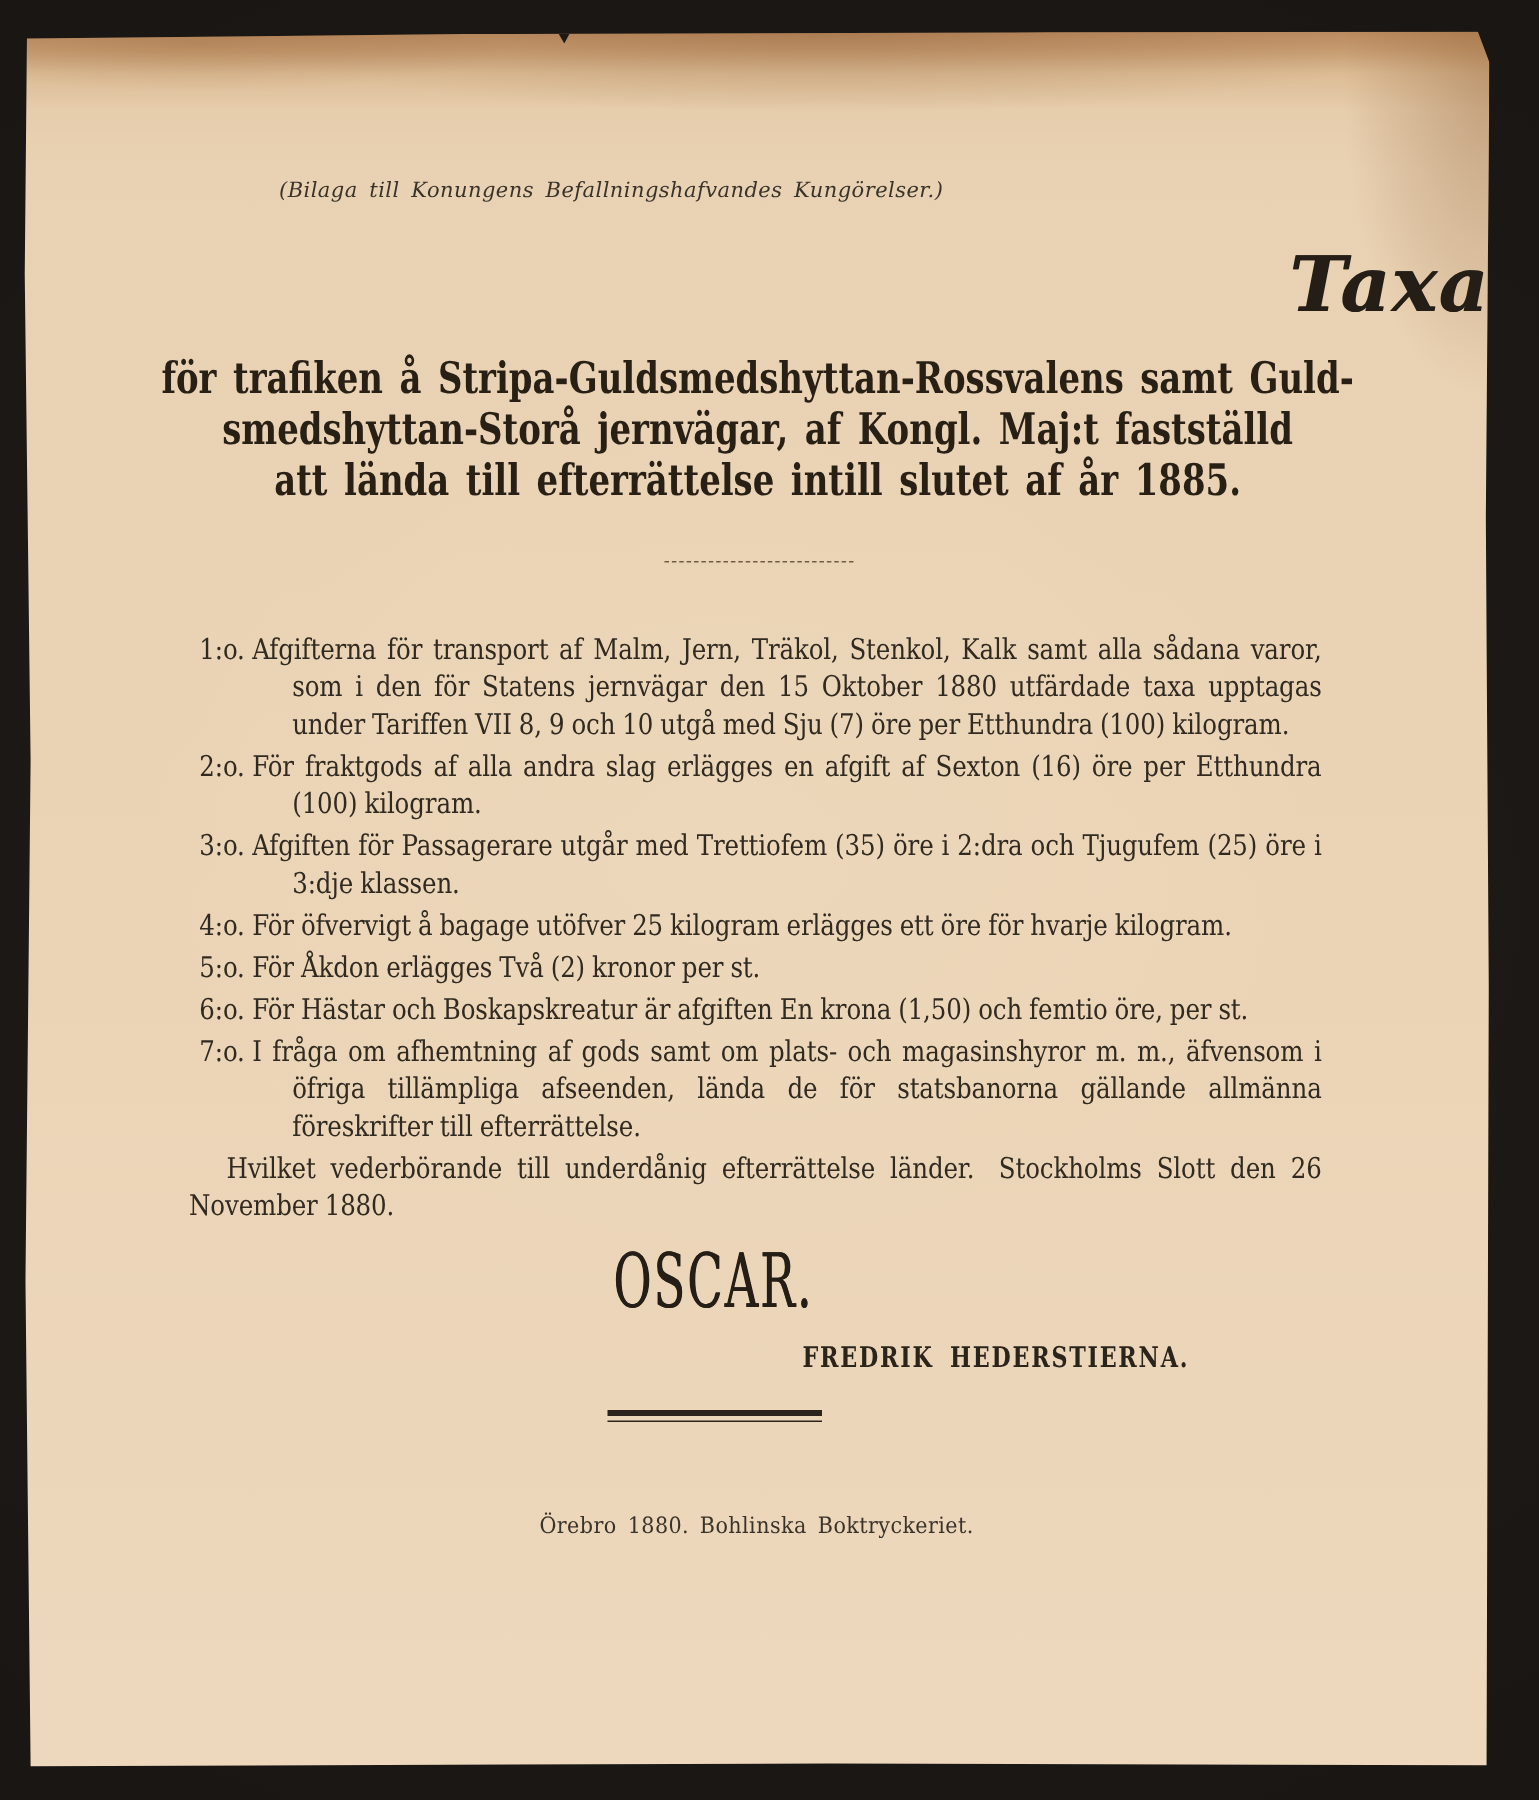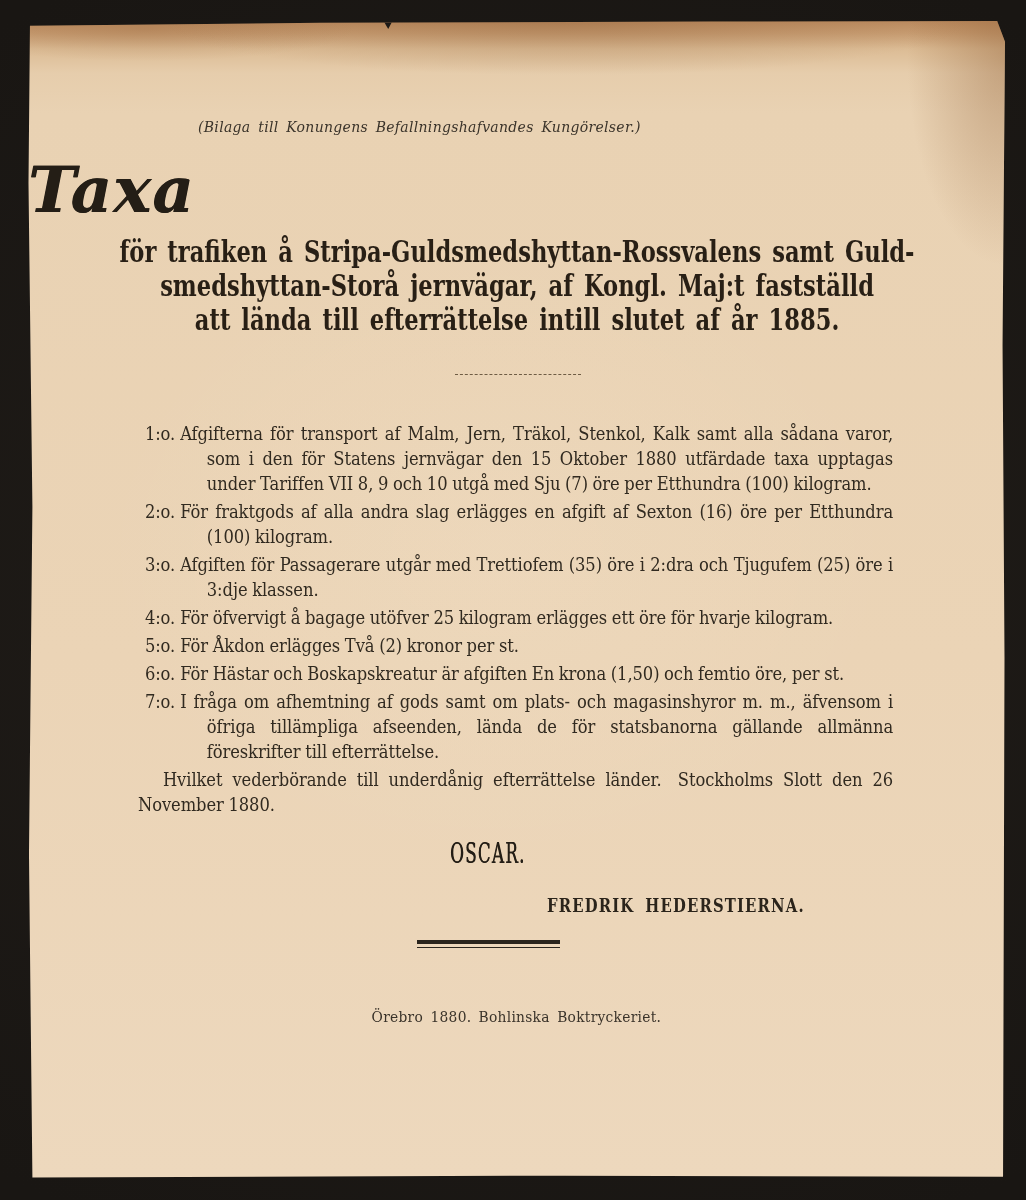--- a/index.html
+++ b/index.html
@@ -10,21 +10,21 @@
     font-family: "DejaVu Serif", serif;
   }
   .scan {
     position: relative;
     width: 1026px; height: 1200px;
     background:
       radial-gradient(ellipse 900px 700px at 50% 50%, #211d19 0%, #191613 100%);
   }
   .paper {
     position: absolute;
-    left: 28px; top: 21px;
+    left: 16px; top: 21px;
     width: 977px; height: 1157px;
     color: #332c23;
     clip-path: polygon(
       0.2% 0.4%, 30% 0.15%, 70% 0.05%, 99.2% 0%,
       100% 1.8%, 99.75% 28%, 99.95% 55%, 99.8% 99.9%,
       55% 99.8%, 0.45% 99.95%, 0.1% 72%, 0.45% 42%, 0.05% 14%);
     background:
       radial-gradient(ellipse 140px 300px at 100% 3%, rgba(138,88,46,0.38), rgba(138,88,46,0) 70%),
       radial-gradient(ellipse 520px 70px at 55% 0%, rgba(125,78,40,0.28), rgba(125,78,40,0) 78%),
       radial-gradient(ellipse 300px 46px at 12% 8px, rgba(146,95,53,0.30), rgba(146,95,53,0) 70%),
@@ -38,22 +38,22 @@
     clip-path: polygon(0 0, 100% 0, 52% 100%);
   }
   .note {
     position: absolute; left: 170px; top: 96px;
     font-style: italic; font-size: 14px; line-height: 20px;
     letter-spacing: 0.3px; word-spacing: 3px;
     color: #3a332a; white-space: nowrap;
   }
   .doc-title {
     position: absolute; left: 0; top: 138px;
-    width: 977px; text-align: left;
-    font-size: 64px; line-height: 62px;
+    width: 977px; text-align: right;
+    font-size: 51px; line-height: 62px;
     font-weight: bold; font-style: italic;
     letter-spacing: 1px;
     color: #241e16;
     text-shadow: 0.6px 0 0 #241e16;
   }
   .heading {
     position: absolute; left: 0; top: 214px;
     width: 1254px;
     transform: scaleX(0.78); transform-origin: 0 0;
     text-align: center;
@@ -87,21 +87,21 @@
     text-indent: 0; white-space: nowrap;
   }
   .closing {
     margin-top: 1px;
     text-indent: 29px;
     text-align: justify;
   }
   .signature {
     position: absolute; left: 0; top: 810px;
     width: 920px; text-align: center;
-    font-size: 27px; line-height: 46px;
+    font-size: 50px; line-height: 46px;
     color: #241e16;
   }
   .signature span {
     display: inline-block;
     transform: scaleX(0.62);
     letter-spacing: 2px;
     text-shadow: 0.5px 0 0 #241e16;
   }
   .countersig {
     position: absolute; left: 519px; top: 871px;

